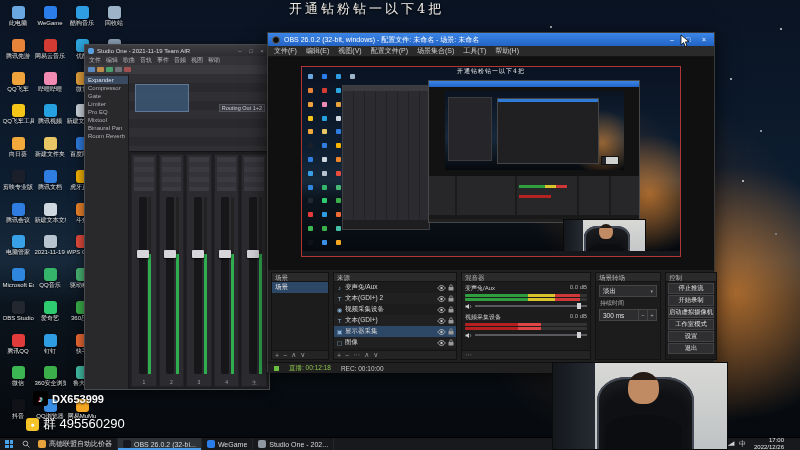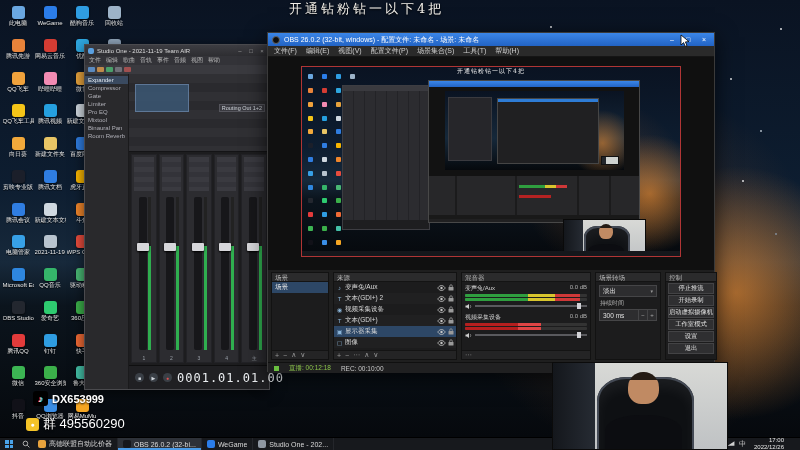--- a/index.html
+++ b/index.html
@@ -548,26 +548,20 @@
               <span class="s1-fader"></span>
               <span class="nm">4</span>
             </div>
 
             <div class="s1-ch">
               <span class="s1-mtr"></span>
               <span class="s1-fader"></span>
               <span class="nm">主</span>
             </div>
           </div>
-        <div class="s1-bottom">
-          <span class="tp">■</span>
-          <span class="tp">▶</span>
-          <span class="tp tp-rec">●</span>
-          <span class="s1-counter">0001.01.01.00</span>
-        </div>
       </div>
     </div>
   </div>
 
   <div class="obs">
     <div class="obs-title">
       <span class="obs-appico"></span>
       <span class="txt">OBS 26.0.2 (32-bit, windows) - 配置文件: 未命名 - 场景: 未命名</span>
       <span class="win-btn">–</span>
       <span class="win-btn">□</span>

